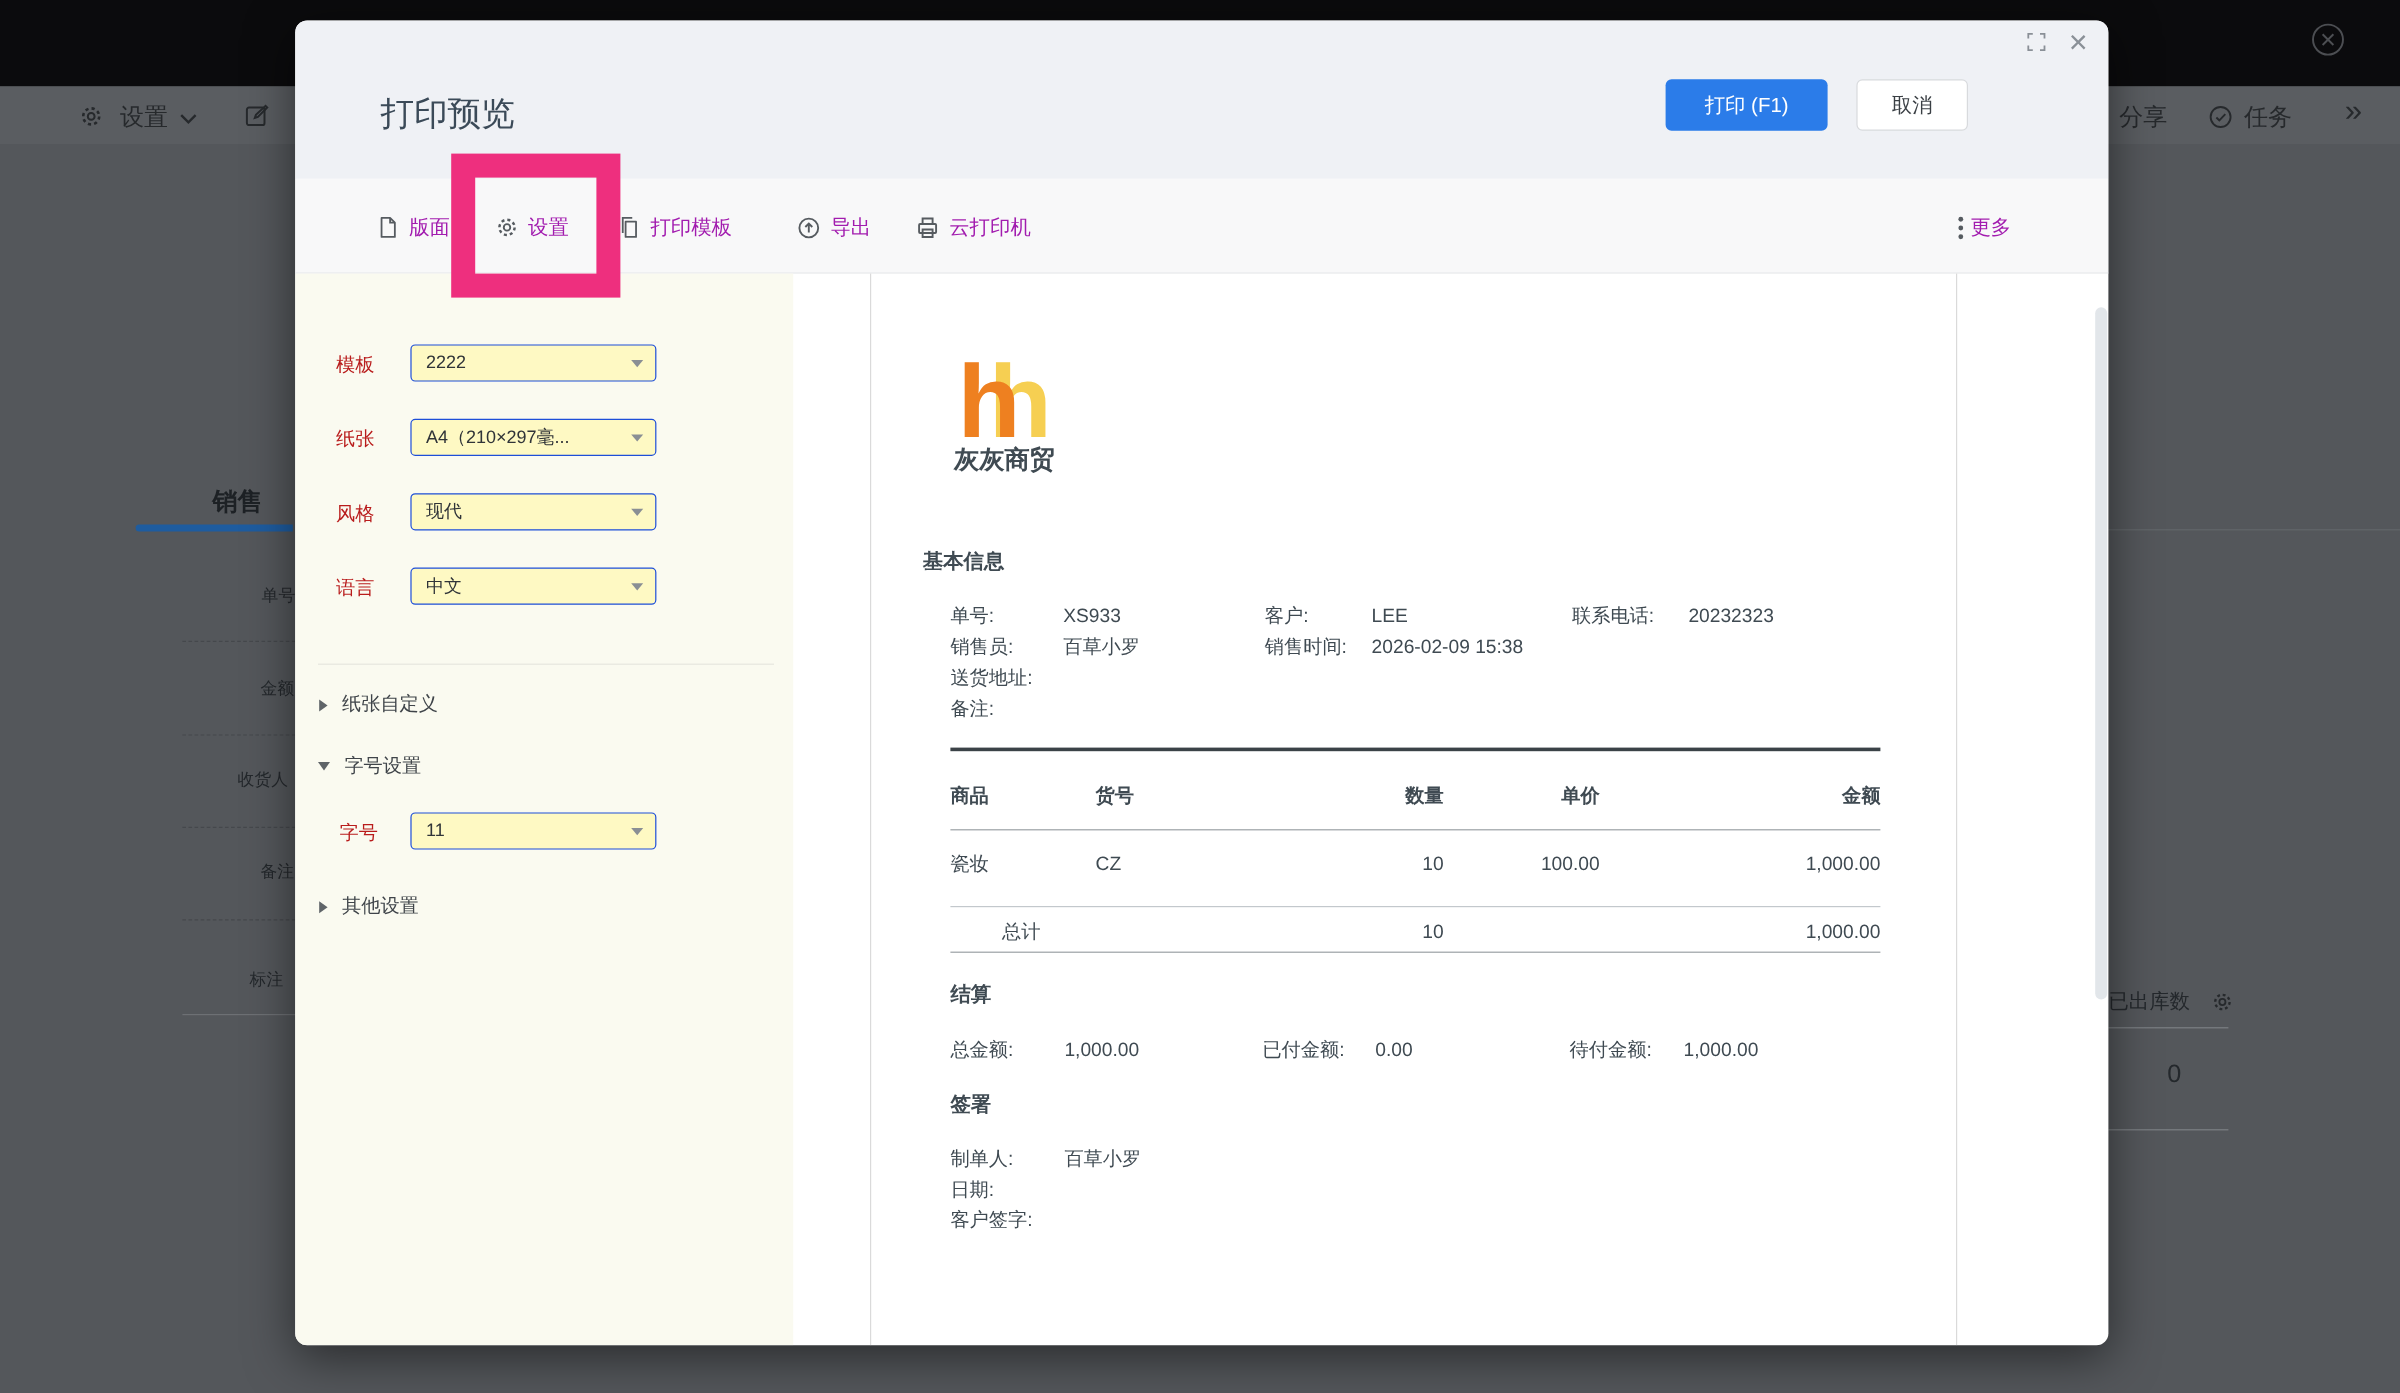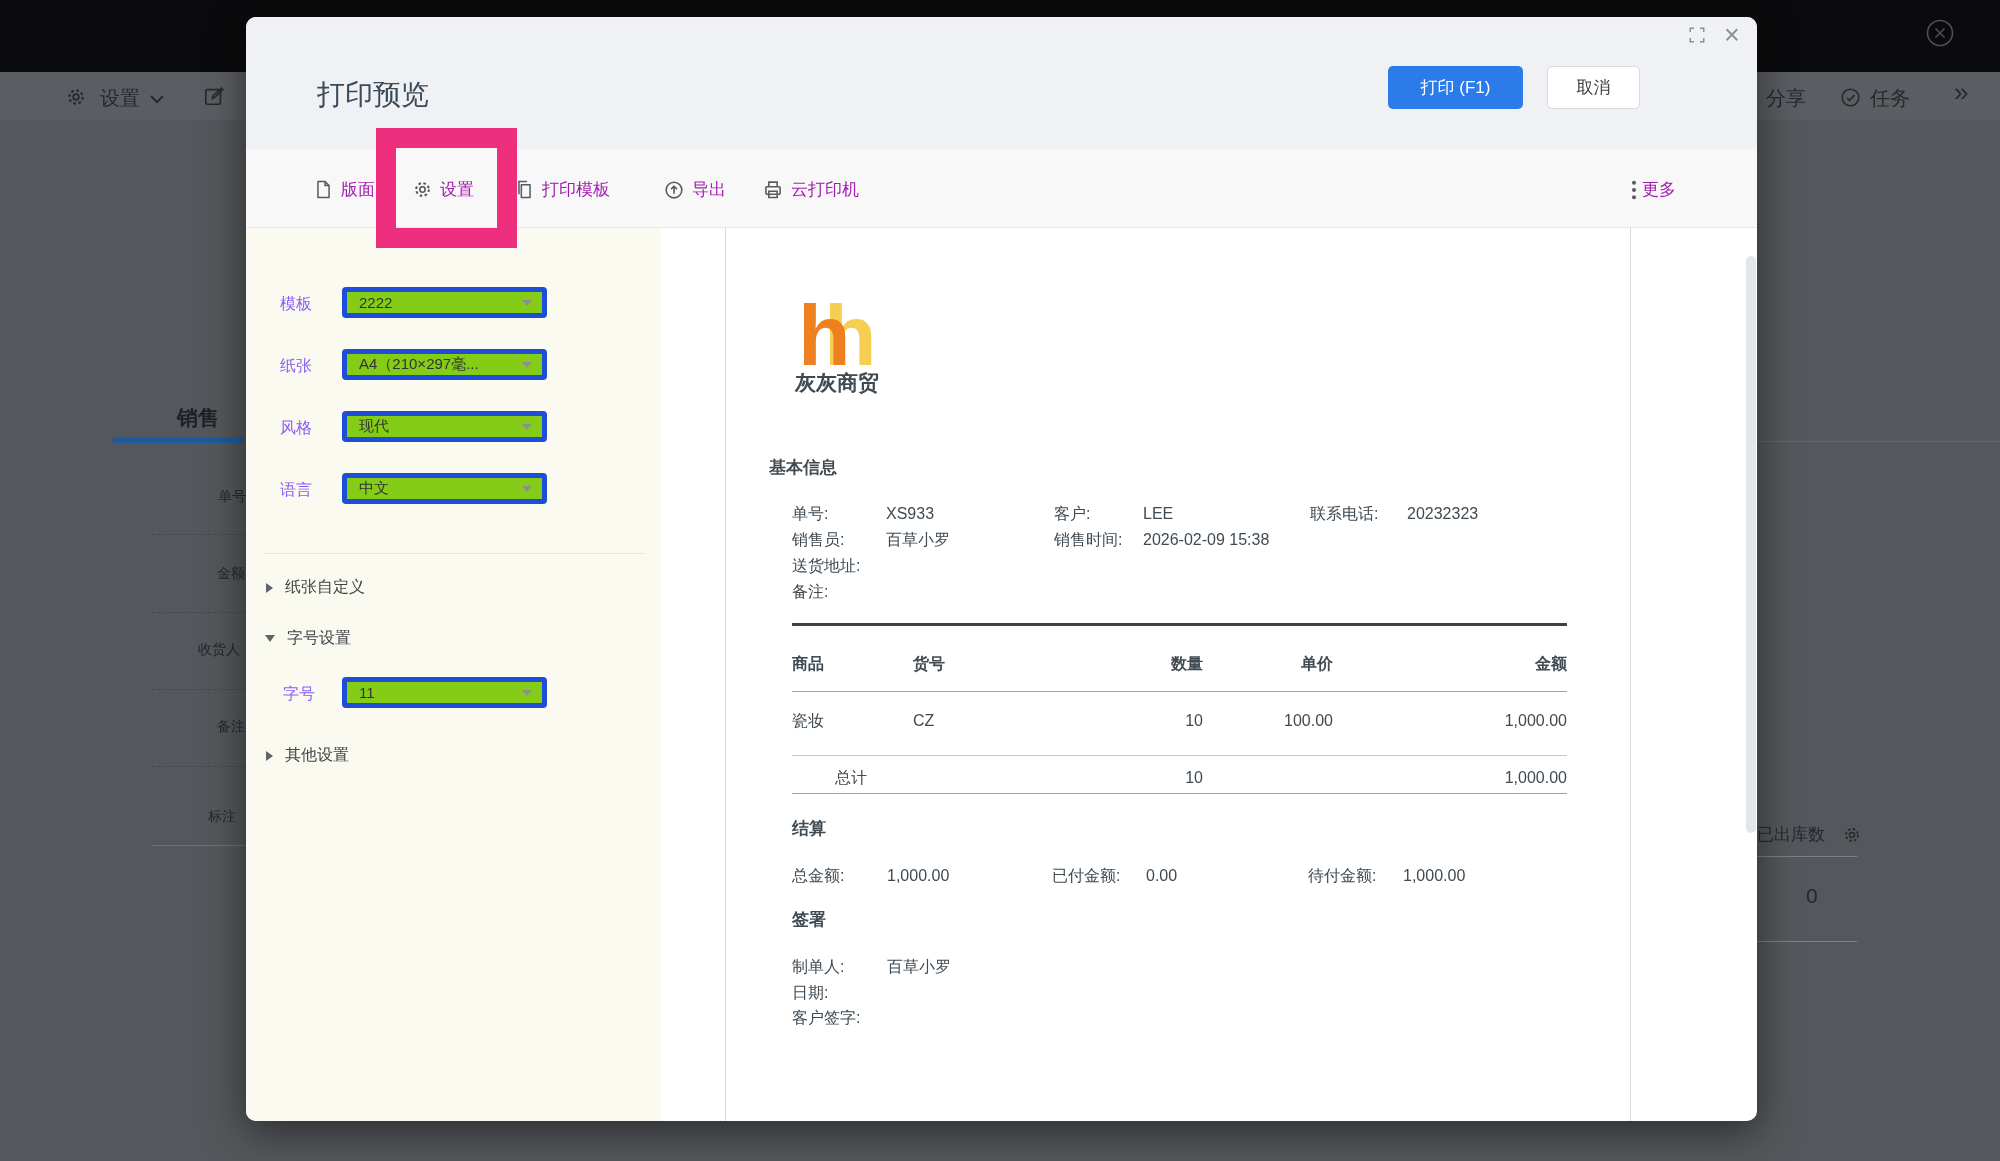--- a/index.html
+++ b/index.html
@@ -34,22 +34,22 @@
            color:#fff;font-size:46px;font-weight:bold;letter-spacing:5px;display:flex;
            align-items:center;justify-content:center;white-space:nowrap;z-index:30;}
   .btn-print{left:1142px;top:49px;width:135px;height:43px;background:#2b7ce9;border:none;border-radius:5px;
              color:#fff;font-size:17px;cursor:pointer;}
   .btn-cancel{left:1301px;top:49px;width:93px;height:43px;background:#fff;border:1px solid #d8dadd;border-radius:5px;
               color:#3a3f44;font-size:17px;cursor:pointer;}
   .pink-box{left:130px;top:111px;width:141px;height:120px;border:20px solid #ee2f7e;z-index:20;pointer-events:none;}
 
   
   .panel-bg{left:0;top:211px;width:415px;height:893px;background:#fafaf0;}
-  .fld-label{color:#8b5cf6;font-size:16px;white-space:nowrap;}
-  .dropdown{width:205px;height:31px;background:#84cc16;border:5px solid #1d4ed8;border-radius:4px;
+  .fld-label{color:#b91c1c;font-size:16px;white-space:nowrap;}
+  .dropdown{width:205px;height:31px;background:#fef9c3;border:1px solid #1d4ed8;border-radius:4px;
             display:flex;align-items:center;justify-content:space-between;padding:0 10px 0 12px;cursor:pointer;}
   .dropdown .val{font-size:15px;color:#303438;white-space:nowrap;overflow:hidden;}
   .caret{width:0;height:0;border-left:5px solid transparent;border-right:5px solid transparent;border-top:6px solid #8a8f94;flex:none;}
   .panel-div{left:19px;top:536px;width:380px;height:1px;background:#e7e7df;}
   .sec-row{display:flex;align-items:center;gap:12px;color:#3f4449;font-size:16px;cursor:pointer;white-space:nowrap;}
   .arr-right{width:0;height:0;border-top:5px solid transparent;border-bottom:5px solid transparent;border-left:7px solid #5f6468;}
   .arr-down{width:0;height:0;border-left:5px solid transparent;border-right:5px solid transparent;border-top:7px solid #5f6468;}
 
   
   .paper-edge{top:211px;width:1px;height:893px;background:#dadada;}
@@ -300,21 +300,21 @@
     <div class="abs inv-line" style="top:776px;background:#9ba1a5;"></div>
 
     <span class="abs t17b inv" style="left:546px;top:801px;">结算</span>
     <span class="abs t16 inv" style="left:546px;top:849px;">总金额:</span>
     <span class="abs t16 inv" style="left:641px;top:849px;">1,000.00</span>
     <span class="abs t16 inv" style="left:806px;top:849px;">已付金额:</span>
     <span class="abs t16 inv" style="left:900px;top:849px;">0.00</span>
     <span class="abs t16 inv" style="left:1062px;top:849px;">待付金额:</span>
     <span class="abs t16 inv" style="left:1157px;top:849px;">1,000.00</span>
 
-    <span class="abs t17b inv" style="left:546px;top:893px;font-family:Liberation Mono, monospace;">签署</span>
+    <span class="abs t17b inv" style="left:546px;top:893px;">签署</span>
     <span class="abs t16 inv" style="left:546px;top:940px;">制单人:</span>
     <span class="abs t16 inv" style="left:641px;top:940px;">百草小罗</span>
     <span class="abs t16 inv" style="left:546px;top:966px;">日期:</span>
     <span class="abs t16 inv" style="left:546px;top:991px;">客户签字:</span>
 
     <div class="abs scrollbar"></div>
   </div>
 
 </div>
 

